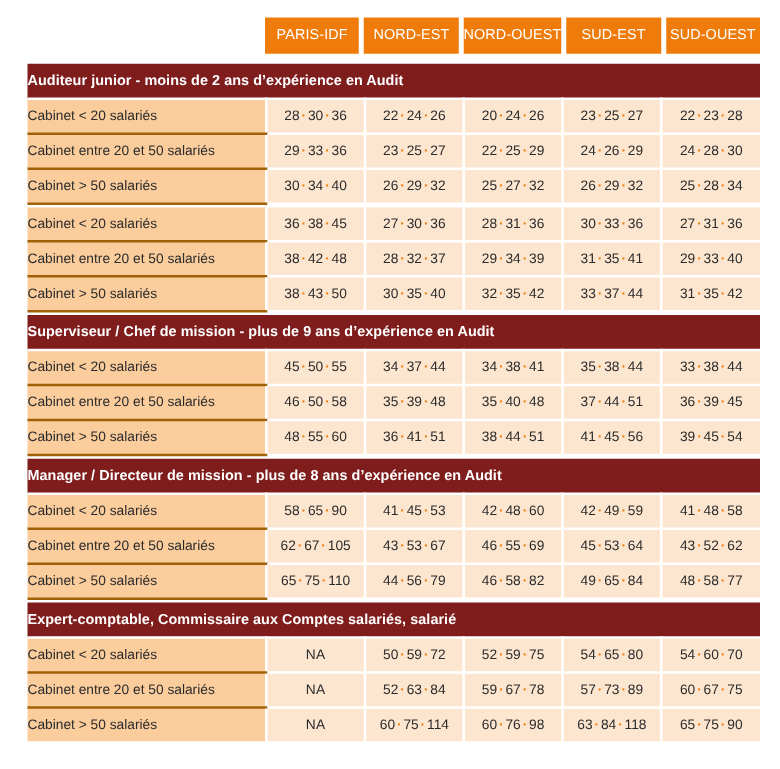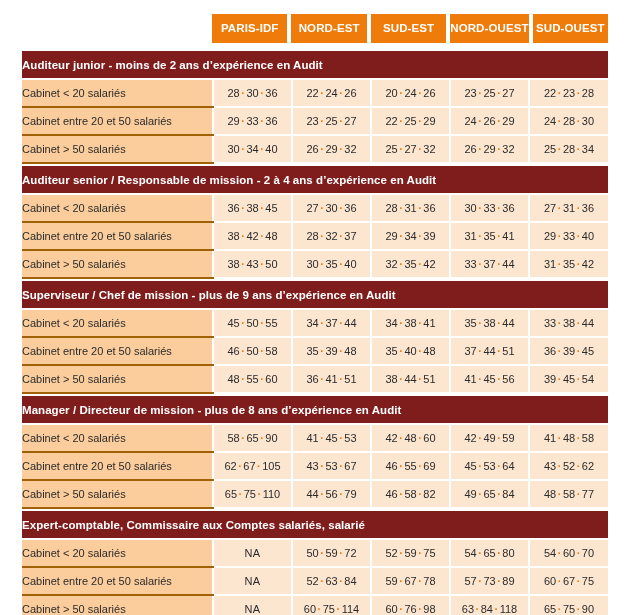--- a/index.html
+++ b/index.html
@@ -30,21 +30,21 @@
     width: 396px;
     height: 29px;
     display: flex;
     gap: 4px;
   }
   .region-chip {
     flex: 1 1 0;
     background: #ef7c0a;
     color: #ffffff;
     font-size: 11.5px;
-    font-weight: bold;
+    font-weight: normal;
     letter-spacing: 0.1px;
     display: flex;
     align-items: center;
     justify-content: center;
     text-align: center;
     line-height: 1;
     white-space: nowrap;
   }
 
   
@@ -119,22 +119,22 @@
   }
 </style>
 </head>
 <body>
 
 <div class="page">
 
   <div class="region-header-strip" id="region-strip">
       <div class="region-chip">PARIS-IDF</div>
       <div class="region-chip">NORD-EST</div>
+      <div class="region-chip">NORD-OUEST</div>
       <div class="region-chip">SUD-EST</div>
-      <div class="region-chip">NORD-OUEST</div>
       <div class="region-chip">SUD-OUEST</div>
     </div>
 
   <table class="salary-table">
     <colgroup>
       <col style="width:191px">
       <col style="width:79px">
       <col style="width:79px">
       <col style="width:79px">
       <col style="width:79px">
@@ -165,23 +165,20 @@
           <td class="value-cell">30<span class="sep">·</span>34<span class="sep">·</span>40</td>
           <td class="value-cell">26<span class="sep">·</span>29<span class="sep">·</span>32</td>
           <td class="value-cell">25<span class="sep">·</span>27<span class="sep">·</span>32</td>
           <td class="value-cell">26<span class="sep">·</span>29<span class="sep">·</span>32</td>
           <td class="value-cell">25<span class="sep">·</span>28<span class="sep">·</span>34</td>
         </tr>
         <tr class="spacer-row">
           <td colspan="6"></td>
         </tr>
         <tr>
-          <td class="section-header-cell" colspan="6">Auditeur senior / Responsable de mission - 2 à 4 ans d’expérience en Audit</td>
-        </tr>
-        <tr>
           <td class="row-label-cell">Cabinet &lt; 20 salariés</td>
           <td class="value-cell">36<span class="sep">·</span>38<span class="sep">·</span>45</td>
           <td class="value-cell">27<span class="sep">·</span>30<span class="sep">·</span>36</td>
           <td class="value-cell">28<span class="sep">·</span>31<span class="sep">·</span>36</td>
           <td class="value-cell">30<span class="sep">·</span>33<span class="sep">·</span>36</td>
           <td class="value-cell">27<span class="sep">·</span>31<span class="sep">·</span>36</td>
         </tr>
         <tr>
           <td class="row-label-cell">Cabinet entre 20 et 50 salariés</td>
           <td class="value-cell">38<span class="sep">·</span>42<span class="sep">·</span>48</td>

